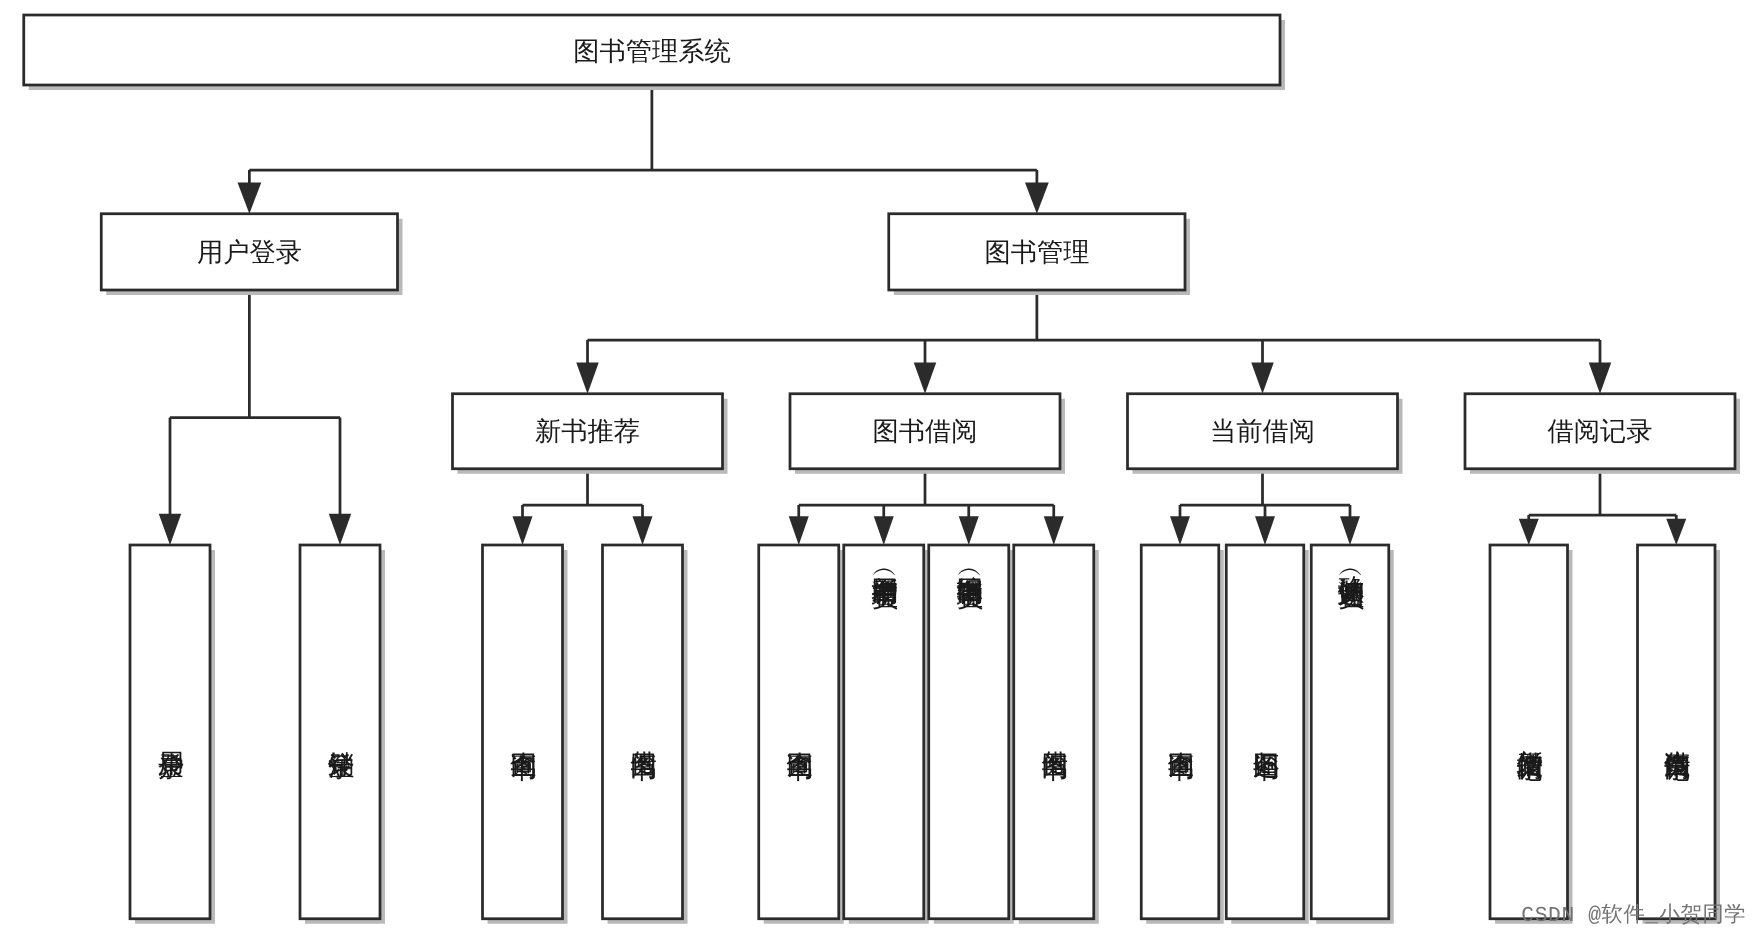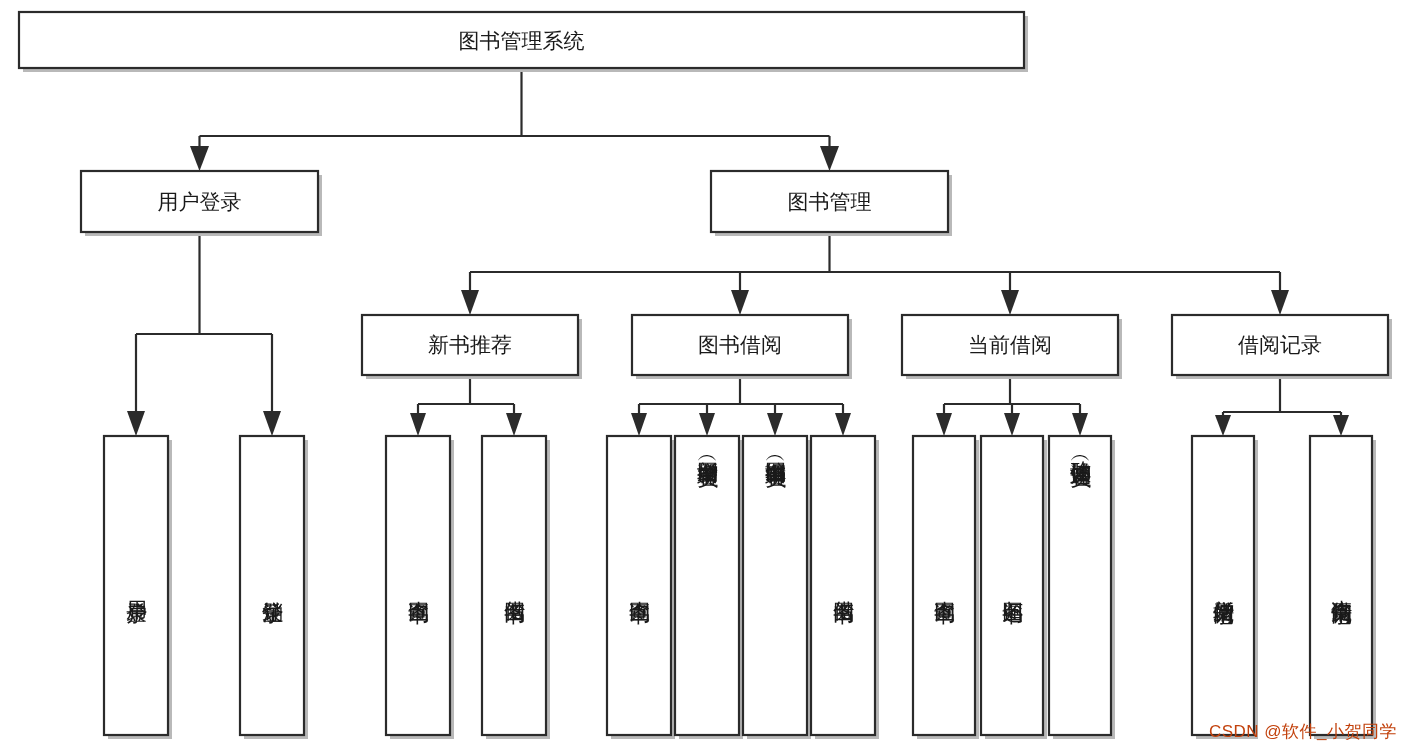--- a/index.html
+++ b/index.html
@@ -68,23 +68,23 @@
     line-height: 1.32;
     color: #1a1a1a;
     letter-spacing: 1px;
     white-space: nowrap;
     text-align: center;
   }
   .watermark {
     position: absolute;
     right: 8px;
     bottom: 4px;
-    font-family: Liberation Sans, sans-serif;
+    font-family: Liberation Mono, monospace;
     font-size: 17px;
-    color: #c2410c;
+    color: #737373;
     letter-spacing: 0.5px;
     white-space: nowrap;
   }
 </style>
 </head>
 <body>
 
 <div id="diagram-root">
 
   <svg id="flow-svg" viewBox="0 0 1405 747">

